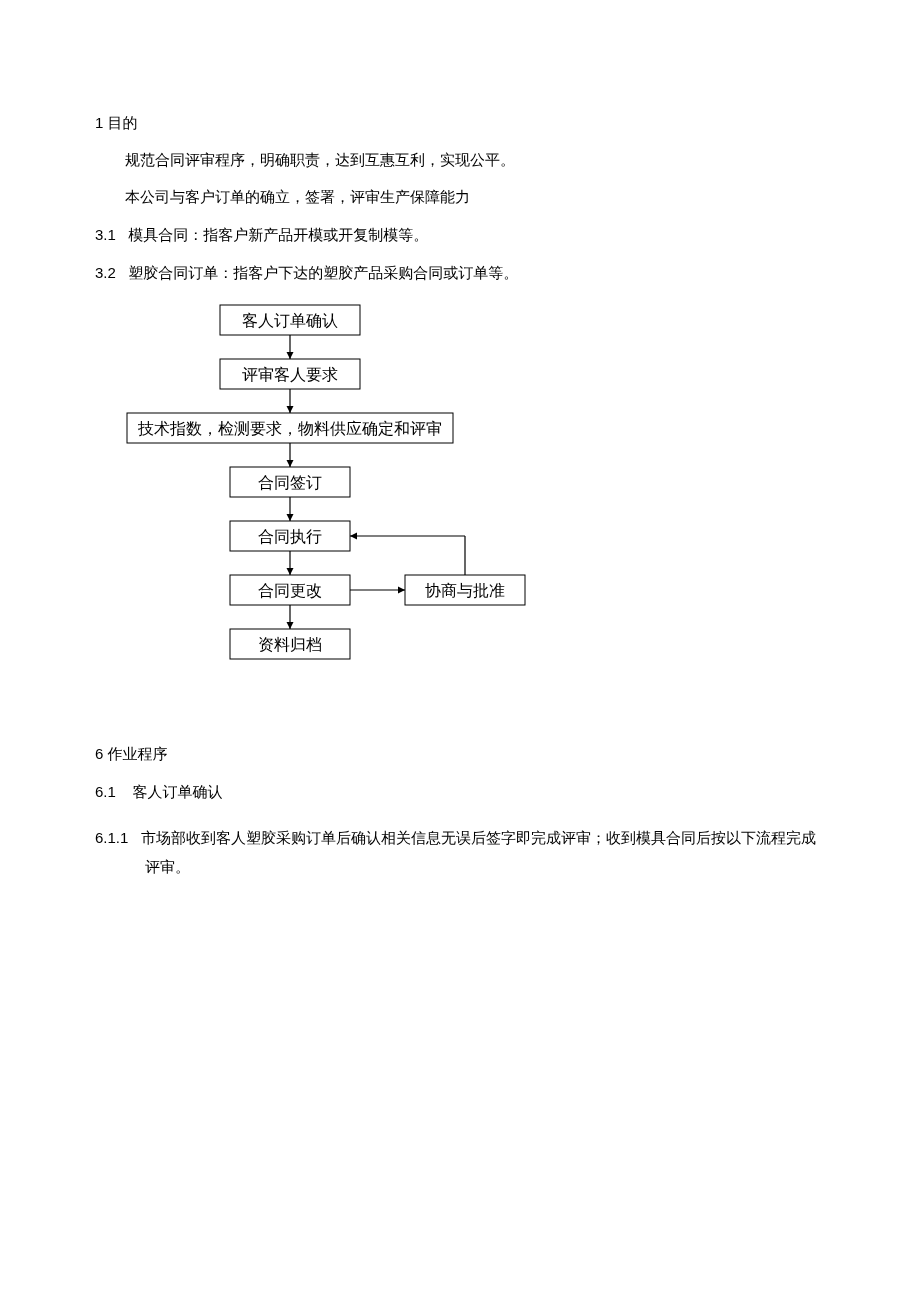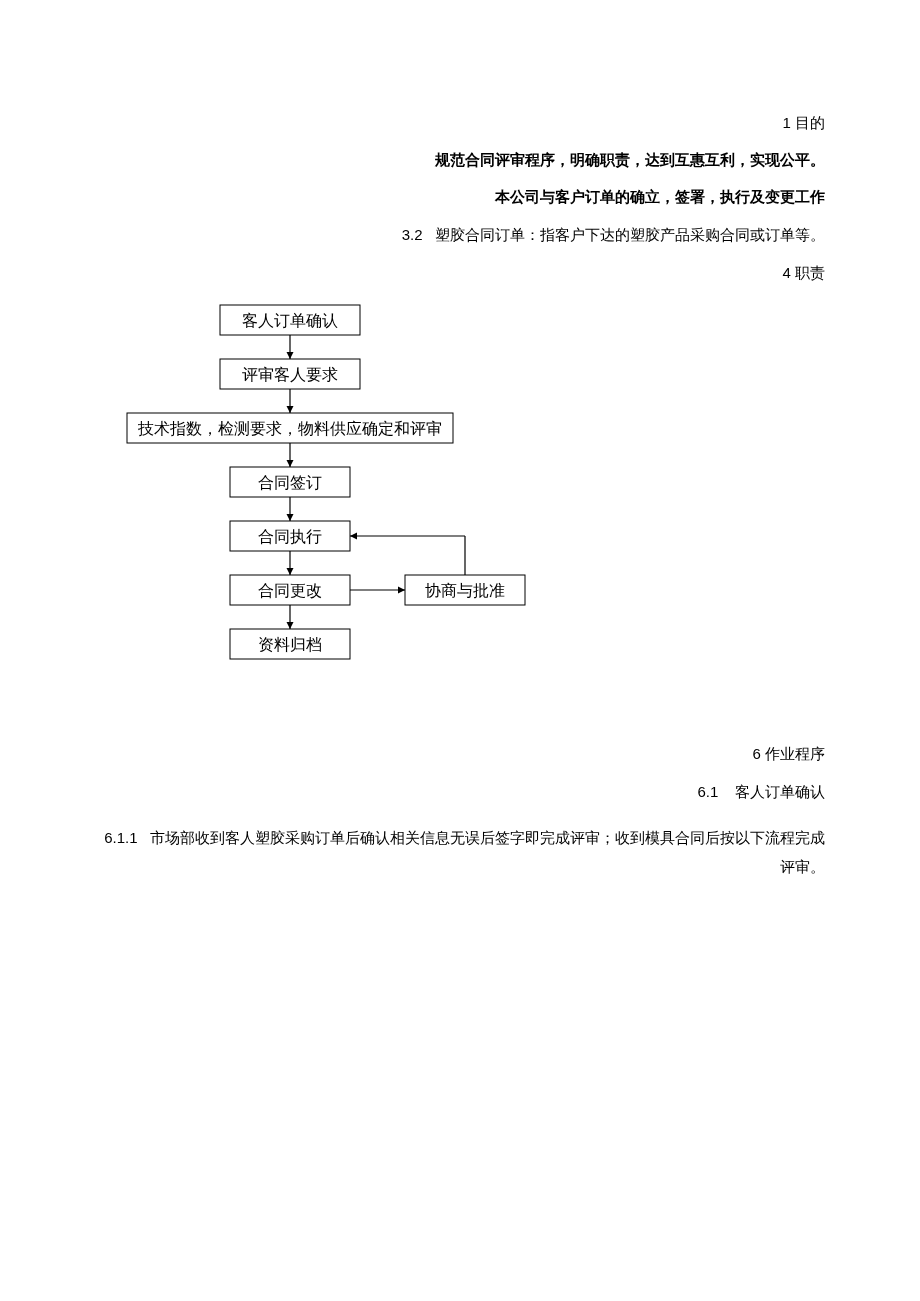--- a/index.html
+++ b/index.html
@@ -10,43 +10,41 @@
     font-size: 15px;
     color: #000;
     width: 920px;
   }
   .page {
     padding: 115px 95px 80px 95px;
     line-height: 1.0;
   }
   .para {
     margin-bottom: 22px;
-    text-align: right;
   }
   .indent {
     text-indent: 2em;
-    font-weight: bold;
   }
   .num {
     font-family: Arial, sans-serif;
   }
   .flowchart {
     margin: 6px 0 18px 25px;
   }
   .flowchart svg { display: block; }
 </style>
 </head>
 <body>
 
 <div class="page">
     <div class="para"><span class="num">1 </span>目的</div>
     <div class="para indent">规范合同评审程序，明确职责，达到互惠互利，实现公平。</div>
-    <div class="para indent">本公司与客户订单的确立，签署，执行及变更工作</div>
+    <div class="para indent">本公司与客户订单的确立，签署，评审生产保障能力</div>
+    <div class="para"><span class="num">3.1&nbsp;&nbsp; </span>模具合同：指客户新产品开模或开复制模等。</div>
     <div class="para"><span class="num">3.2&nbsp;&nbsp; </span>塑胶合同订单：指客户下达的塑胶产品采购合同或订单等。</div>
-    <div class="para"><span class="num">4 </span>职责</div>
     <div class="flowchart">
       <svg width="420" height="425">
         <defs>
           <marker id="ah" markerWidth="8" markerHeight="8" refX="6" refY="3" orient="auto">
             <path d="M0,0 L6,3 L0,6 Z" fill="#000"></path>
           </marker>
         </defs>
         <rect x="100" y="2" width="140" height="30" fill="#fff" stroke="#000" stroke-width="1"></rect>
         <text x="170" y="17" text-anchor="middle" dominant-baseline="central" font-family="SimSun, 宋体, serif" font-size="16">客人订单确认</text>
         <line x1="170" y1="32" x2="170" y2="56" stroke="#000" stroke-width="1.2" marker-end="url(#ah)"></line>

